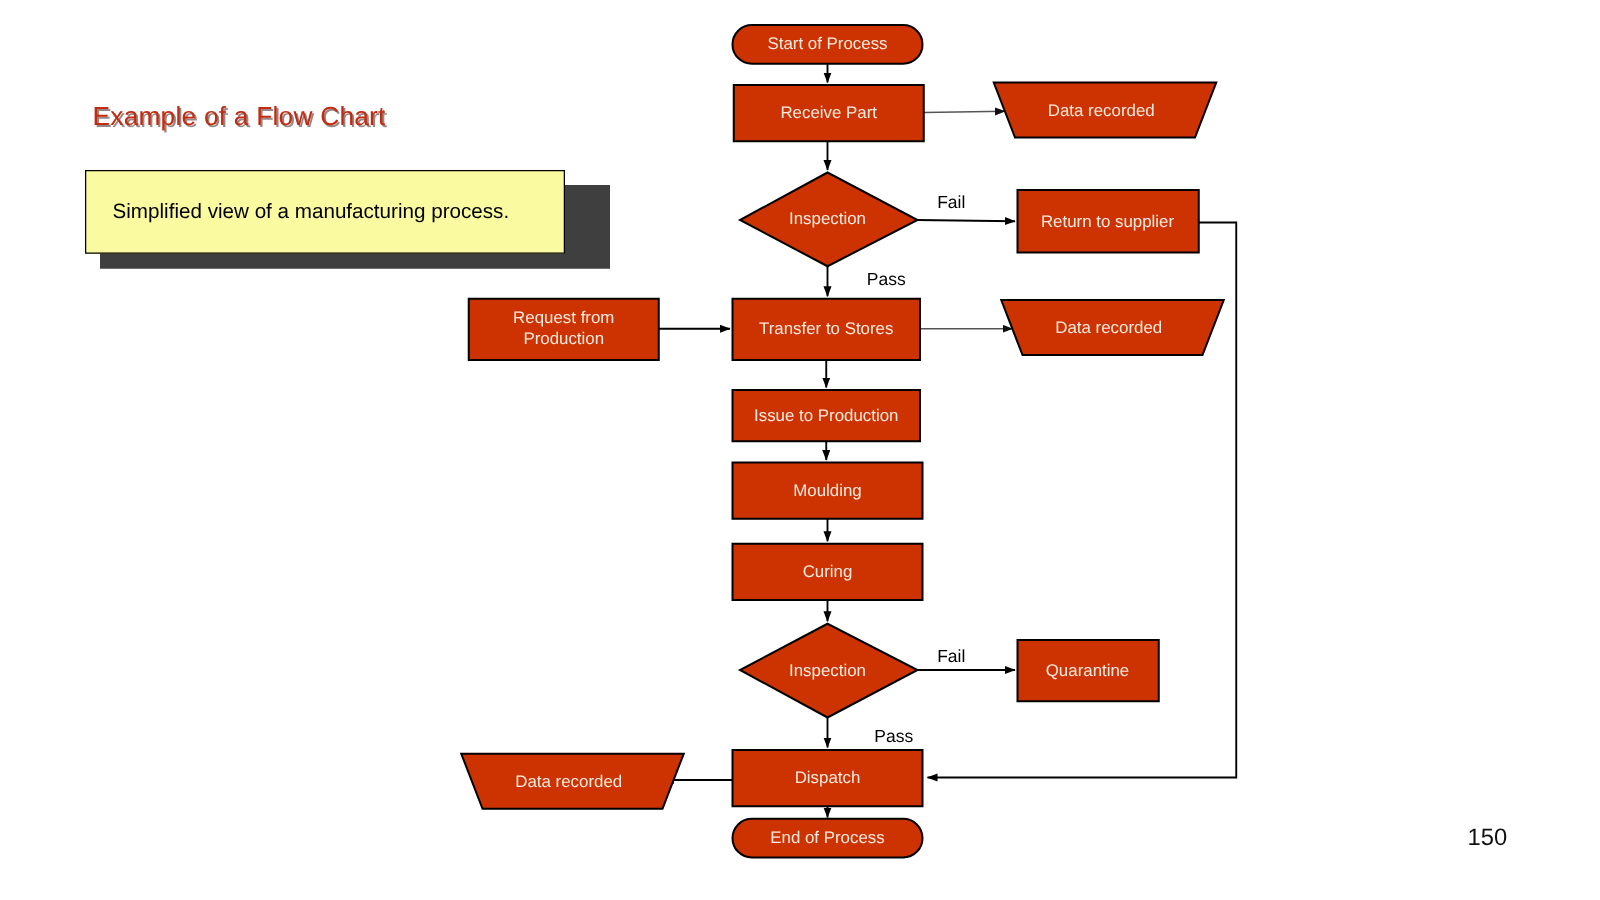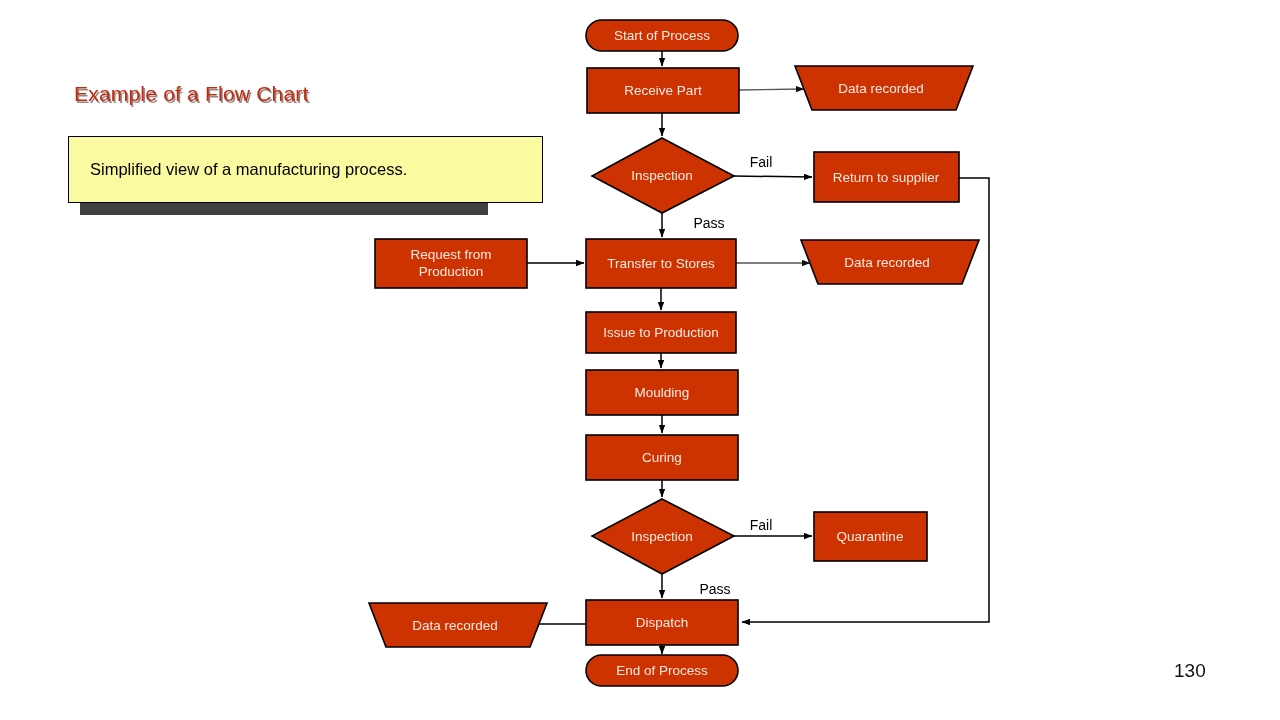--- a/index.html
+++ b/index.html
@@ -34,21 +34,21 @@
     left: 80px;
     top: 148px;
     width: 408px;
     height: 67px;
     background: #3F3F3F;
   }
   #note-box {
     position: absolute;
     left: 68px;
     top: 136px;
-    width: 475px;
+    width: 384px;
     height: 67px;
     background: #FAFAA0;
     border: 1.5px solid #000000;
     box-sizing: border-box;
     display: flex;
     align-items: center;
   }
   #note-text {
     font-size: 16.5px;
     color: #000000;
@@ -104,21 +104,21 @@
 </head>
 <body>
 
 <div id="slide-title">Example of a Flow Chart</div>
 
 <div id="note-shadow"></div>
 <div id="note-box">
   <span id="note-text">Simplified view of a manufacturing process.</span>
 </div>
 
-<div id="page-number">130</div>
+<div id="page-number">150</div>
 
 <svg id="flowchart" width="1280" height="720">
   <defs>
     <marker id="arrow" markerWidth="9" markerHeight="9" refX="8" refY="3.2" orient="auto" markerUnits="userSpaceOnUse">
       <path d="M0,0 L8.5,3.2 L0,6.4 z" fill="#000000"></path>
     </marker>
     <marker id="arrowgrey" markerWidth="9" markerHeight="9" refX="8" refY="3.2" orient="auto" markerUnits="userSpaceOnUse">
       <path d="M0,0 L8.5,3.2 L0,6.4 z" fill="#111111"></path>
     </marker>
   </defs>

